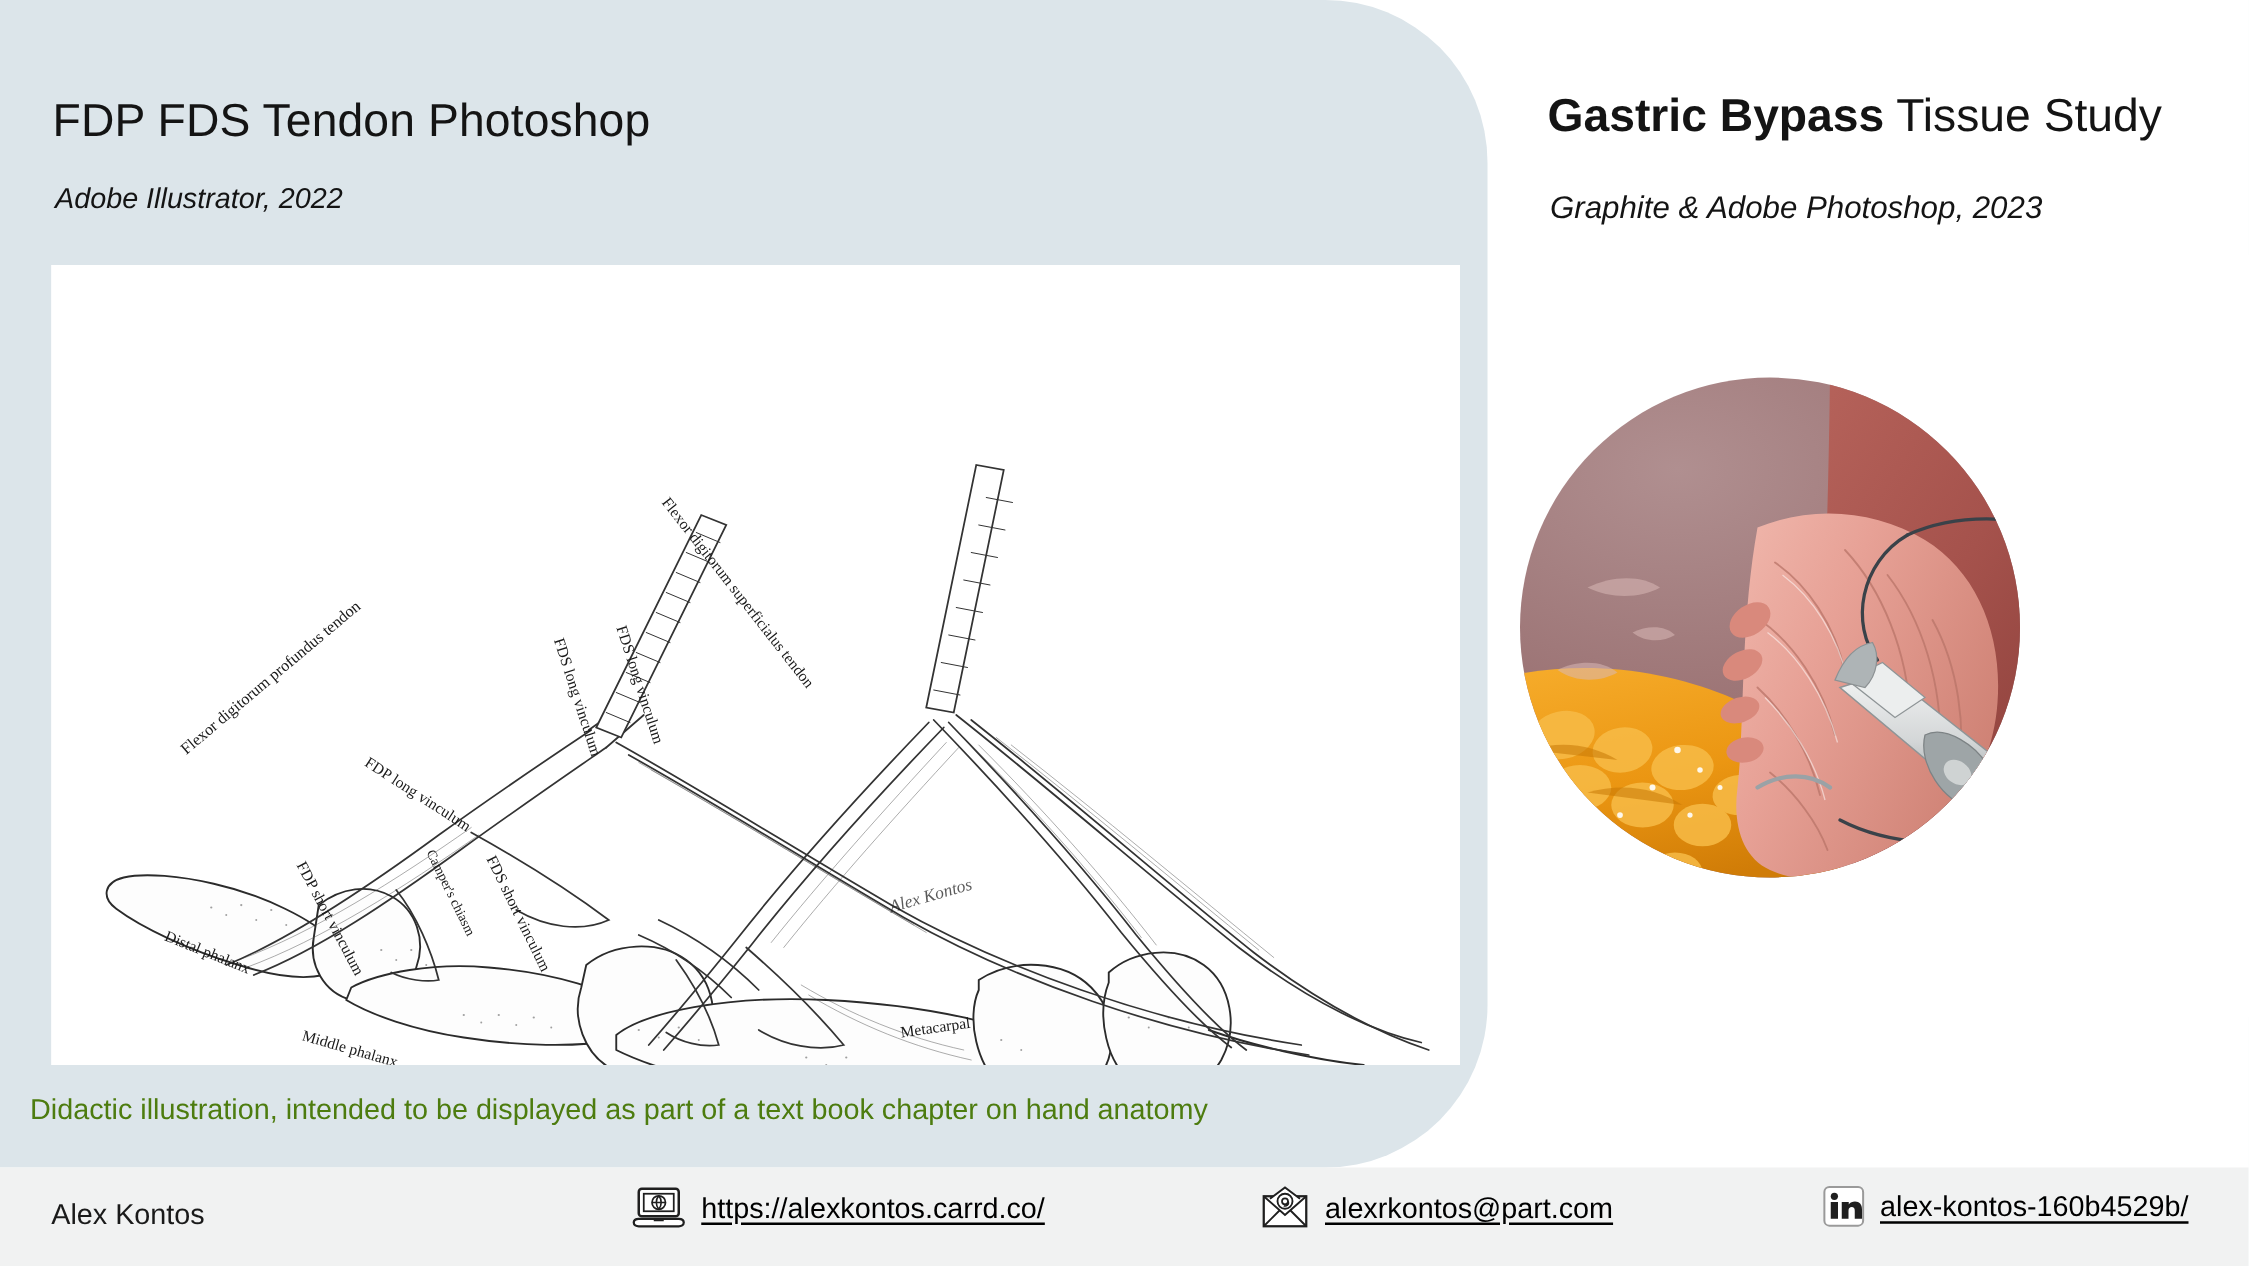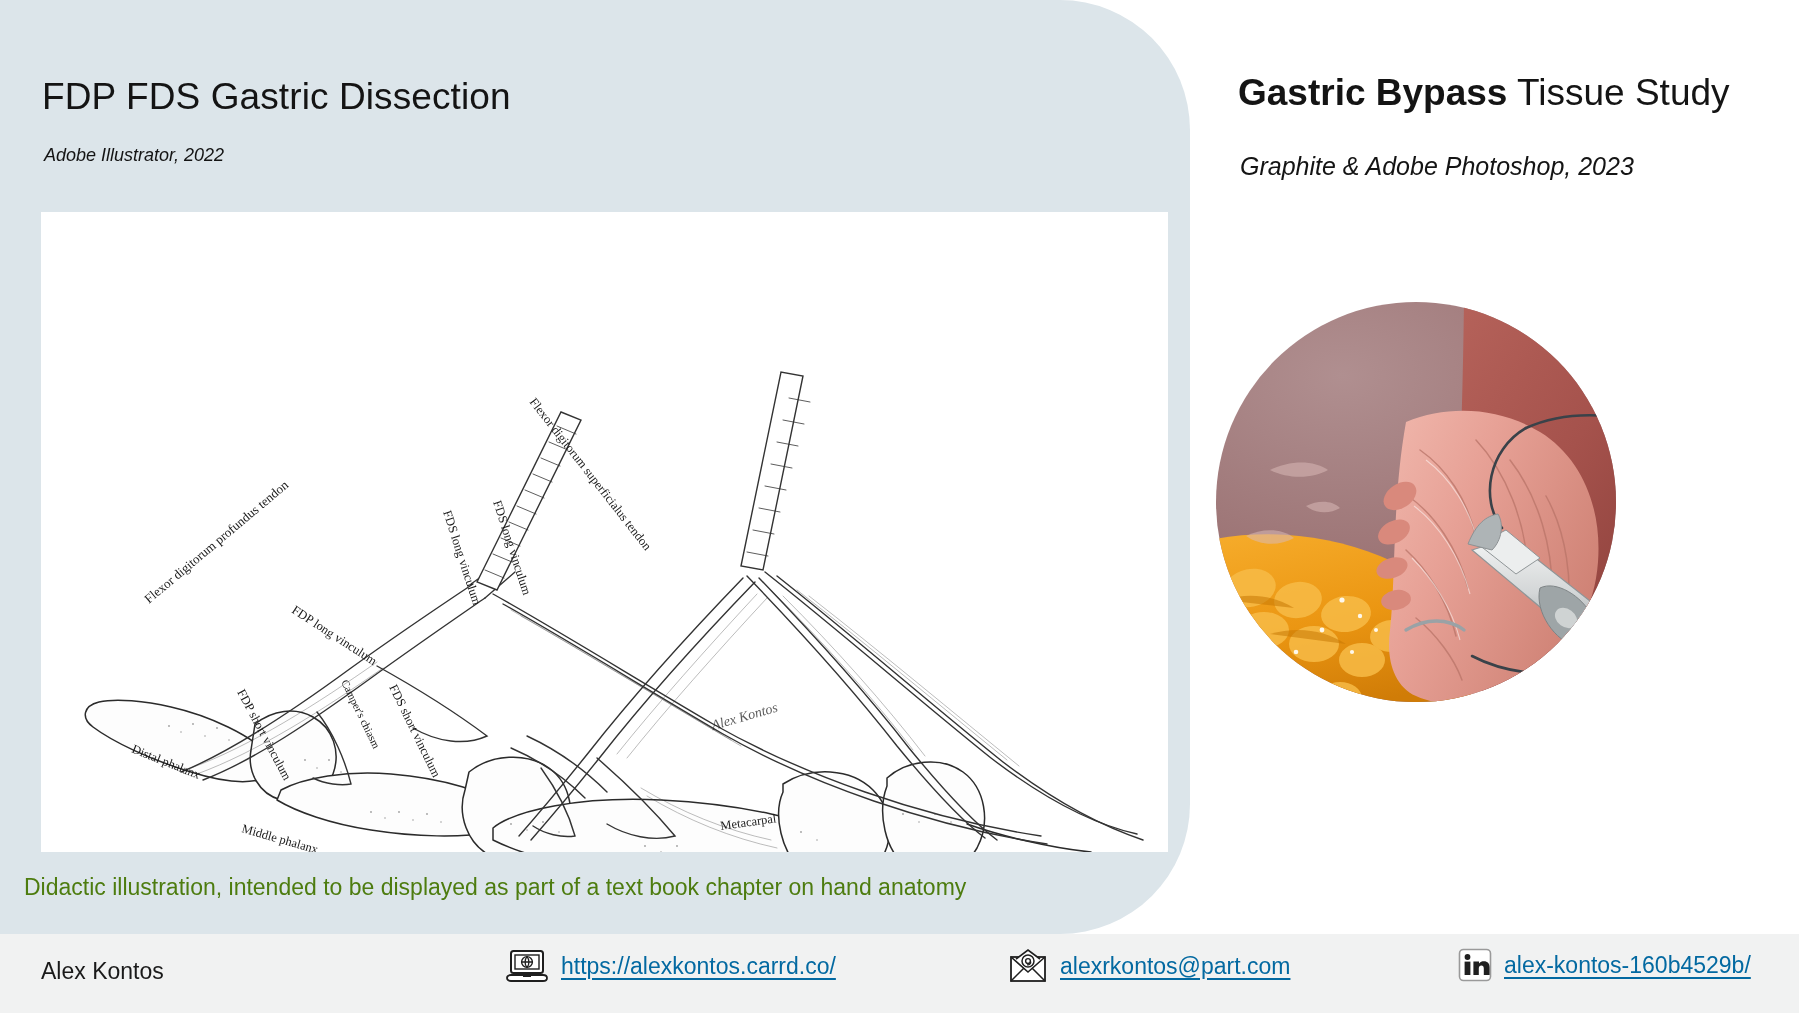--- a/index.html
+++ b/index.html
@@ -35,21 +35,21 @@
     font-size: 37px;
     font-weight: 400;
     letter-spacing: 0.1px;
     color: #141414;
     white-space: nowrap;
   }
   .left-sub {
     position: absolute;
     left: 44px;
     top: 145px;
-    font-size: 18px;
+    font-size: 23px;
     font-style: italic;
     font-weight: 400;
     color: #141414;
     white-space: nowrap;
   }
 
   .left-image-frame {
     position: absolute;
     left: 41px;
     top: 212px;
@@ -120,40 +120,40 @@
     align-items: center;
     gap: 12px;
     top: 14px;
   }
   .contact.site { left: 505px; }
   .contact.mail { left: 1008px; }
   .contact.link { left: 1428px; padding-left: 30px; }
 
   .contact a, .contact .linklabel {
     font-size: 23px;
-    color: #0369a1;
+    color: #000000;
     text-decoration: underline;
     text-underline-offset: 4px;
     white-space: nowrap;
   }
 
   .icon-box { display: block; line-height: 0; }
 
   
   .anat-label {
     font-family: "Liberation Serif", serif;
     fill: #1a1a1a;
   }
 </style>
 </head>
 <body>
 
 <div class="blue-panel"></div>
 
-<div class="left-title">FDP FDS Gastric Dissection</div>
+<div class="left-title">FDP FDS Tendon Photoshop</div>
 <div class="left-sub">Adobe Illustrator,  2022</div>
 
 <div class="left-image-frame">
   <svg width="1127" height="640" viewBox="0 0 1127 640">
     <rect x="0" y="0" width="1127" height="640" fill="#ffffff"></rect>
     <g stroke="#2b2b2b" fill="none" stroke-width="1.5" stroke-linejoin="round" stroke-linecap="round">
 
       <path d="M58 490 C 42 494 40 506 52 515 C 72 530 110 548 150 560 C 175 568 200 572 218 568
                C 232 564 236 552 226 541 C 210 524 170 504 130 495 C 104 489 75 486 58 490 Z" fill="#fdfdfd"></path>
       <path d="M214 512 C 232 498 254 495 272 505 C 292 516 300 540 292 562 C 285 582 262 594 240 588

